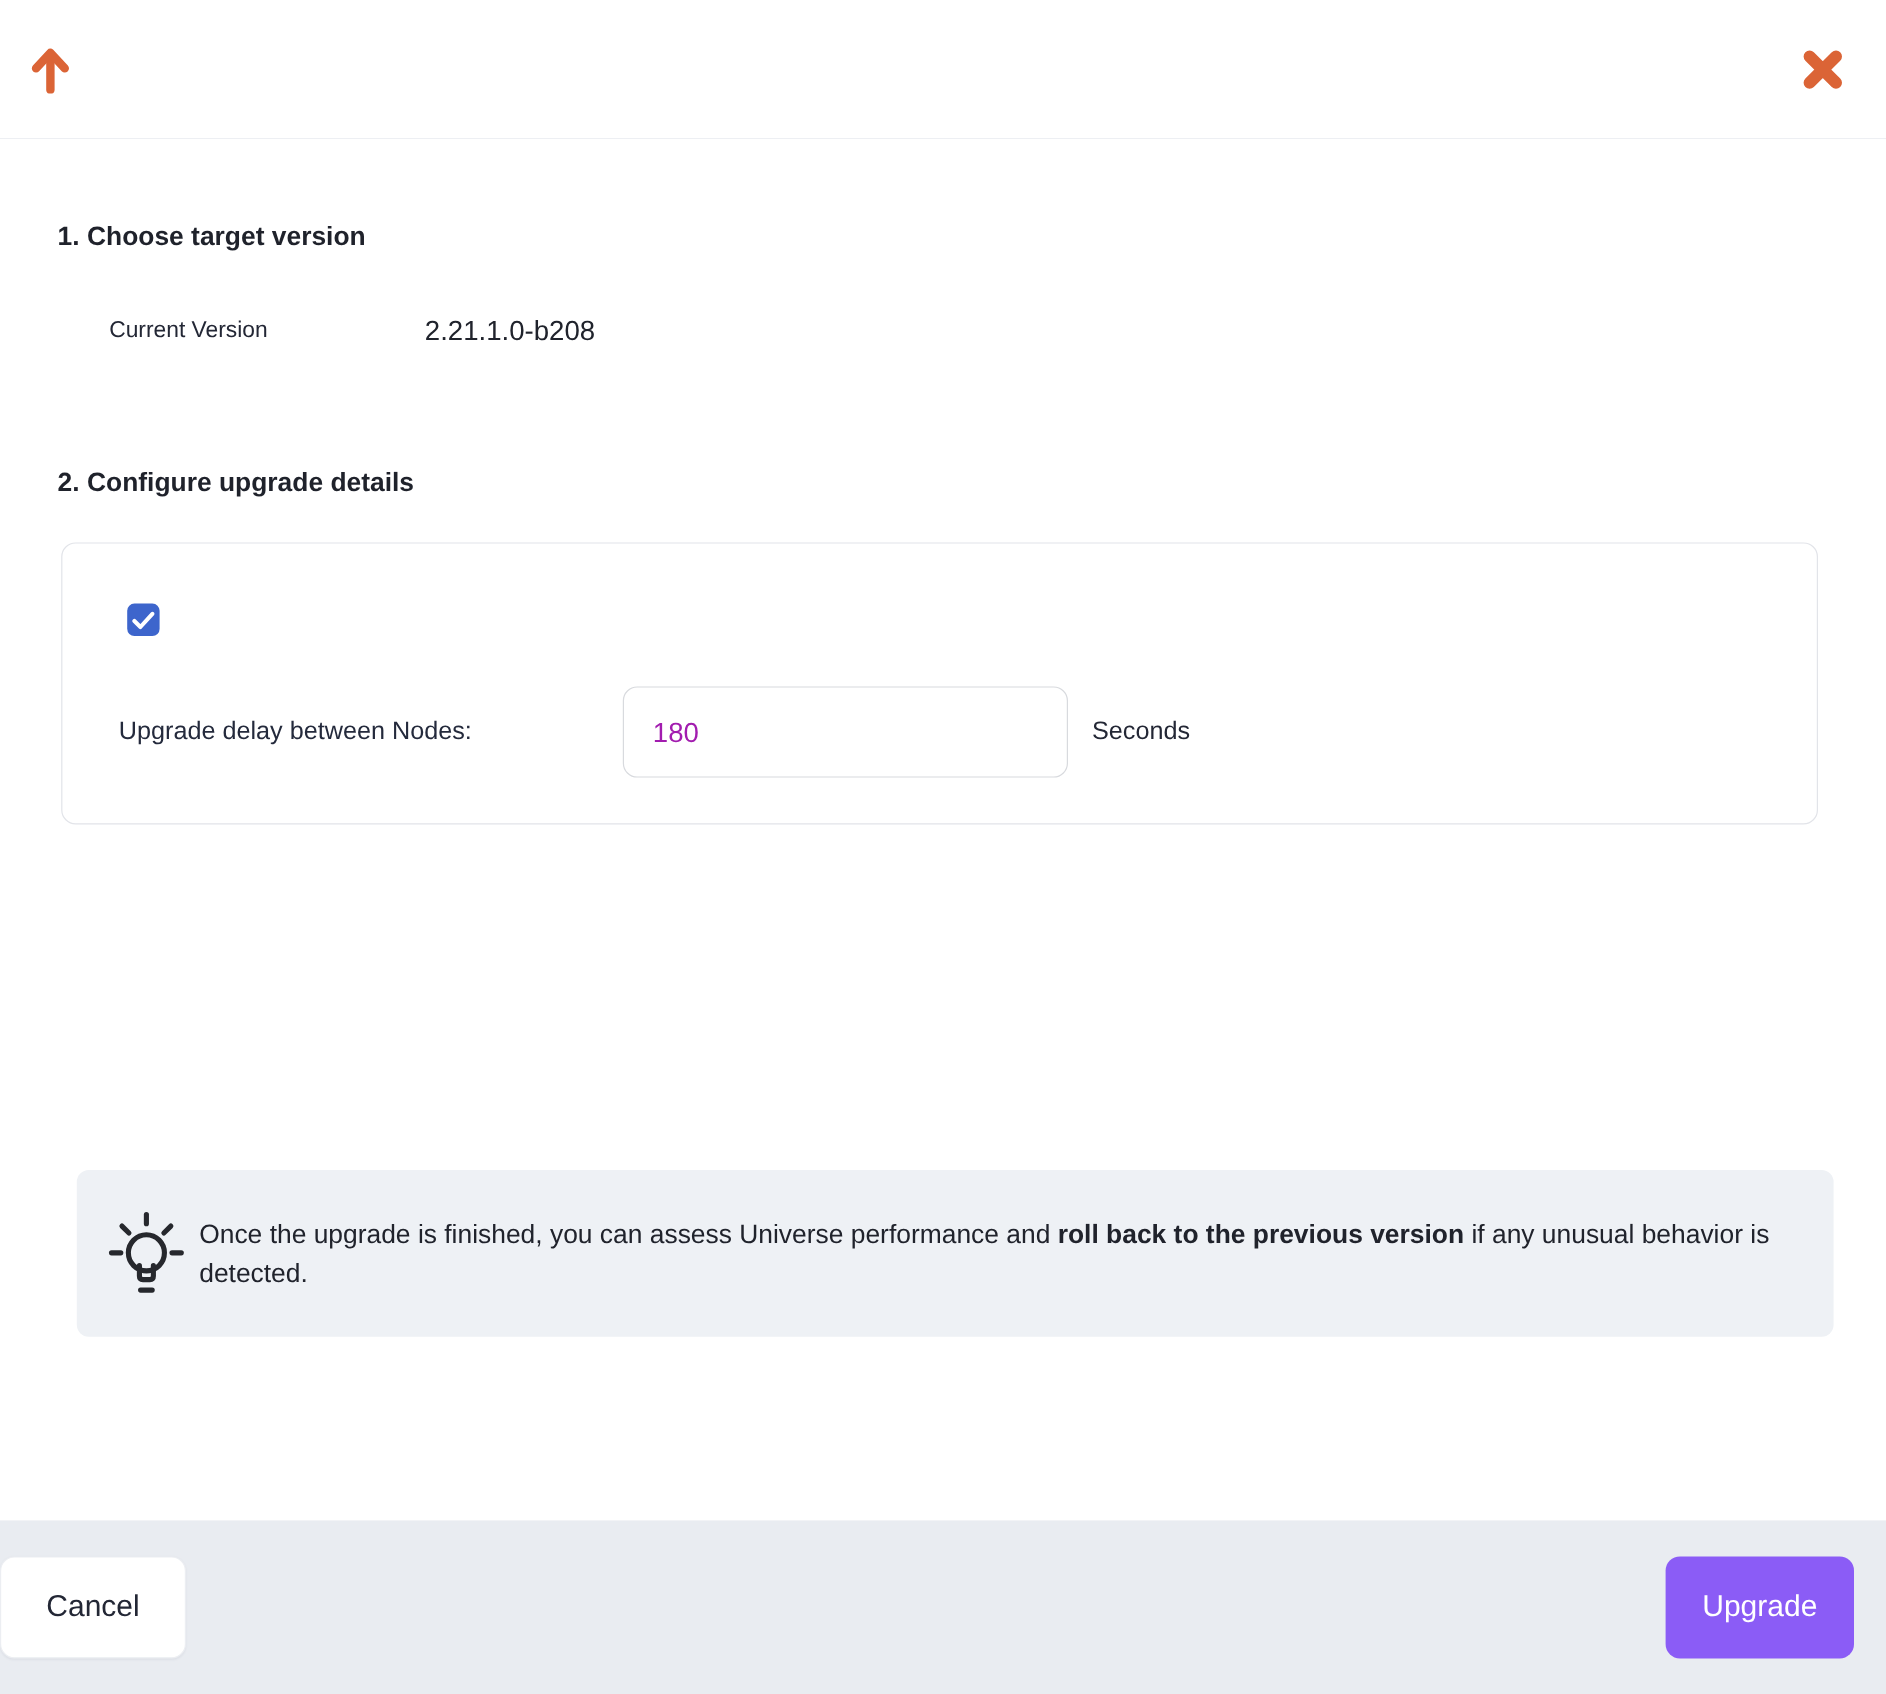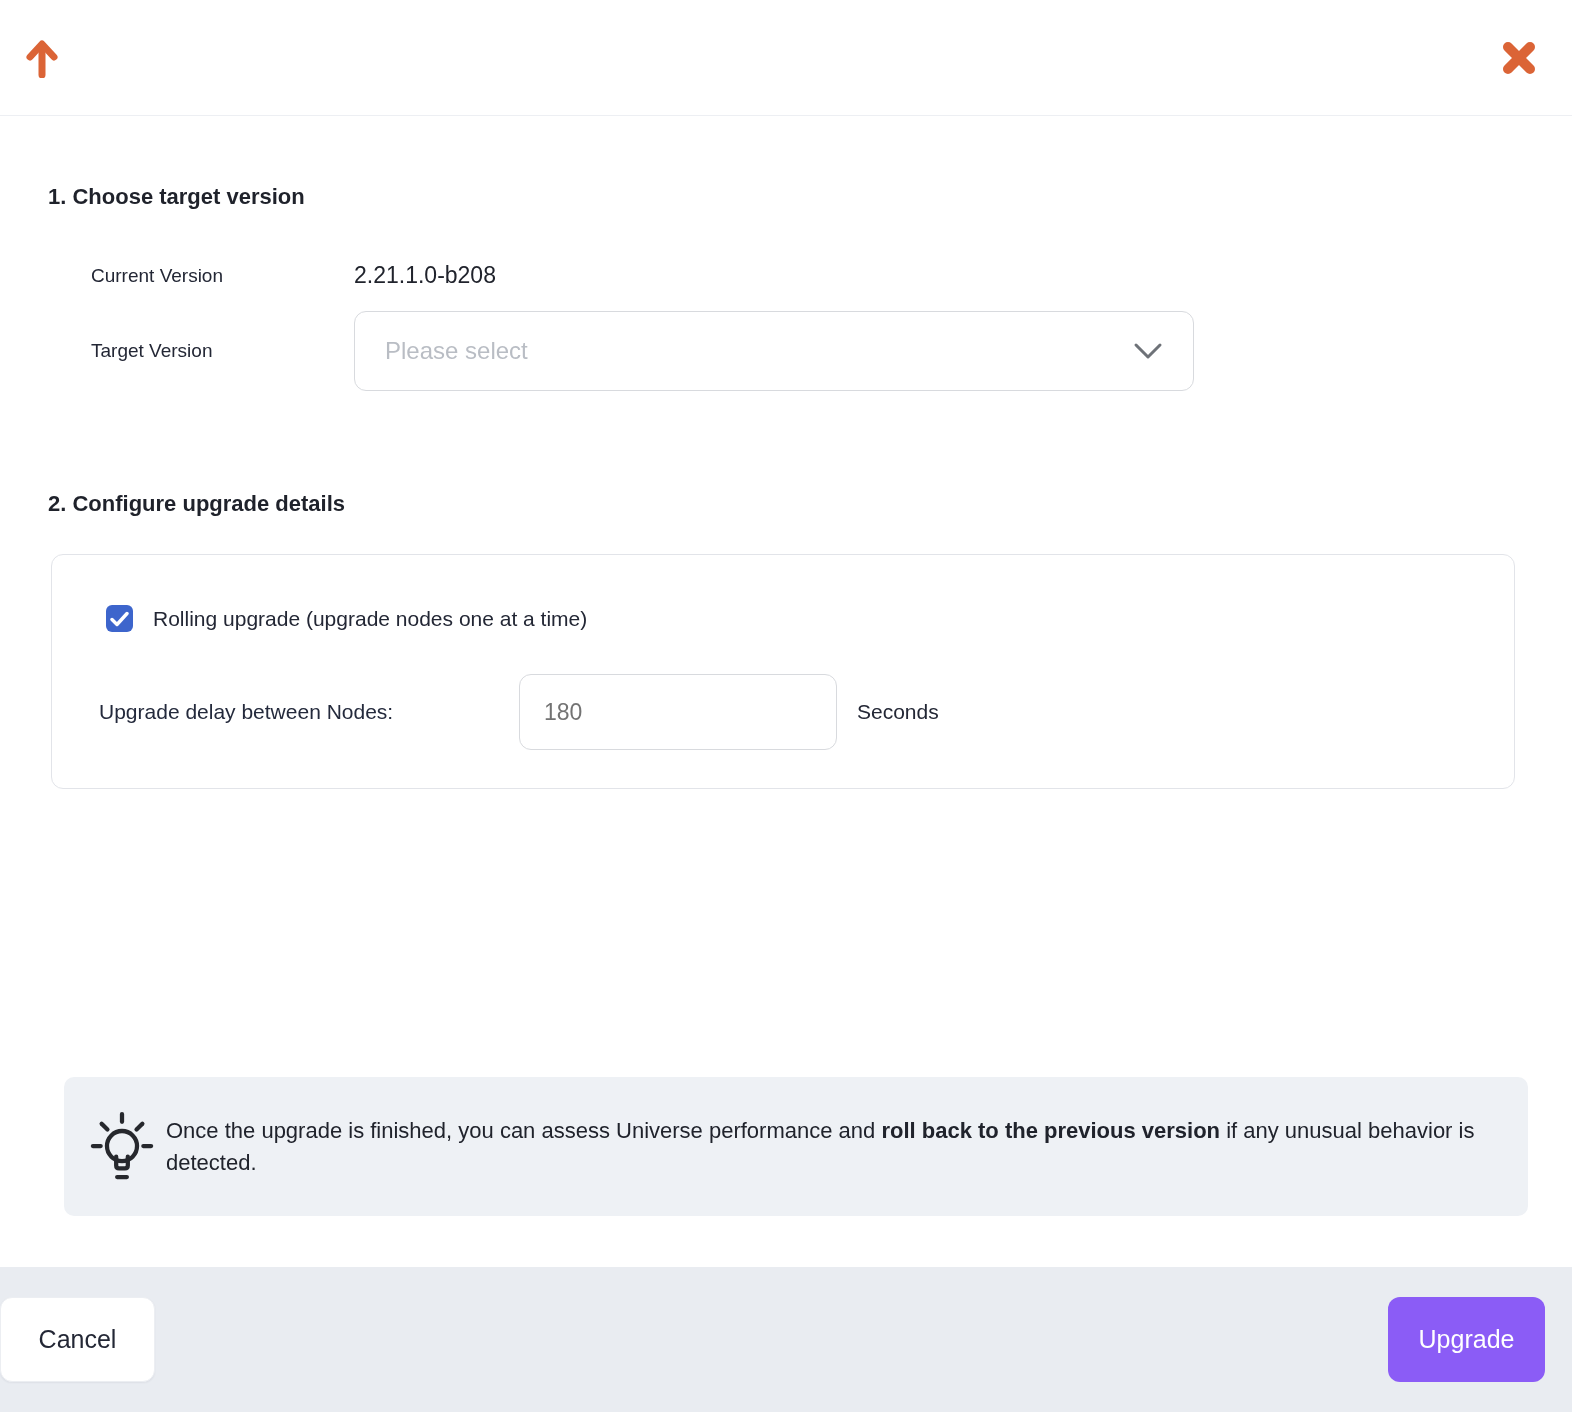--- a/index.html
+++ b/index.html
@@ -121,27 +121,27 @@
     display: flex;
     align-items: center;
   }
   .delay-label {
     width: 420px;
     flex: 0 0 420px;
     font-size: 21px;
     color: #242a3c;
   }
   .delay-input {
-    width: 318px;
+    width: 371px;
     height: 76px;
     border: 1px solid #d8dade;
     border-radius: 12px;
     font-family: "Liberation Sans", sans-serif;
     font-size: 23px;
-    color: #737373;
+    color: #a21caf;
     padding: 0 0 0 24px;
     outline: none;
   }
   .delay-unit { margin-left: 20px; font-size: 21px; color: #232735; }
 
   
   .info-note {
     margin-top: 288px;
     margin-left: 16px;
     width: 1464px;
@@ -217,44 +217,32 @@
 
 <div class="modal-body">
 
   <h2 class="section-heading heading-1">1. Choose target version</h2>
 
   <div class="form-row row-current">
     <span class="field-label">Current Version</span>
     <span class="field-value">2.21.1.0-b208</span>
   </div>
 
-  <div class="form-row row-target">
-    <span class="field-label">Target Version</span>
-    <div class="select-box">
-      <span class="select-placeholder">Please select</span>
-      <span class="chev">
-        <svg width="30" height="18" viewBox="0 0 30 18" fill="none">
-          <path d="M3 3 L15 15 L27 3" stroke="#6e7278" stroke-width="3" stroke-linecap="round" stroke-linejoin="round"></path>
-        </svg>
-      </span>
-    </div>
-  </div>
 
   <h2 class="section-heading heading-2">2. Configure upgrade details</h2>
 
   <div class="config-card">
 
     <label class="checkbox-row">
       <input type="checkbox" class="native-cb" checked="true" style="">
       <span class="checkbox">
         <svg width="19" height="16" viewBox="0 0 19 16" fill="none">
           <path d="M2 8.5 L7 13.5 L17 2.5" stroke="#ffffff" stroke-width="3.4" stroke-linecap="round" stroke-linejoin="round"></path>
         </svg>
       </span>
-      <span class="checkbox-label">Rolling upgrade (upgrade nodes one at a time)</span>
     </label>
 
     <div class="delay-row">
       <span class="delay-label">Upgrade delay between Nodes:</span>
       <input class="delay-input" type="text" value="180" style="">
       <span class="delay-unit">Seconds</span>
     </div>
 
   </div>
 

